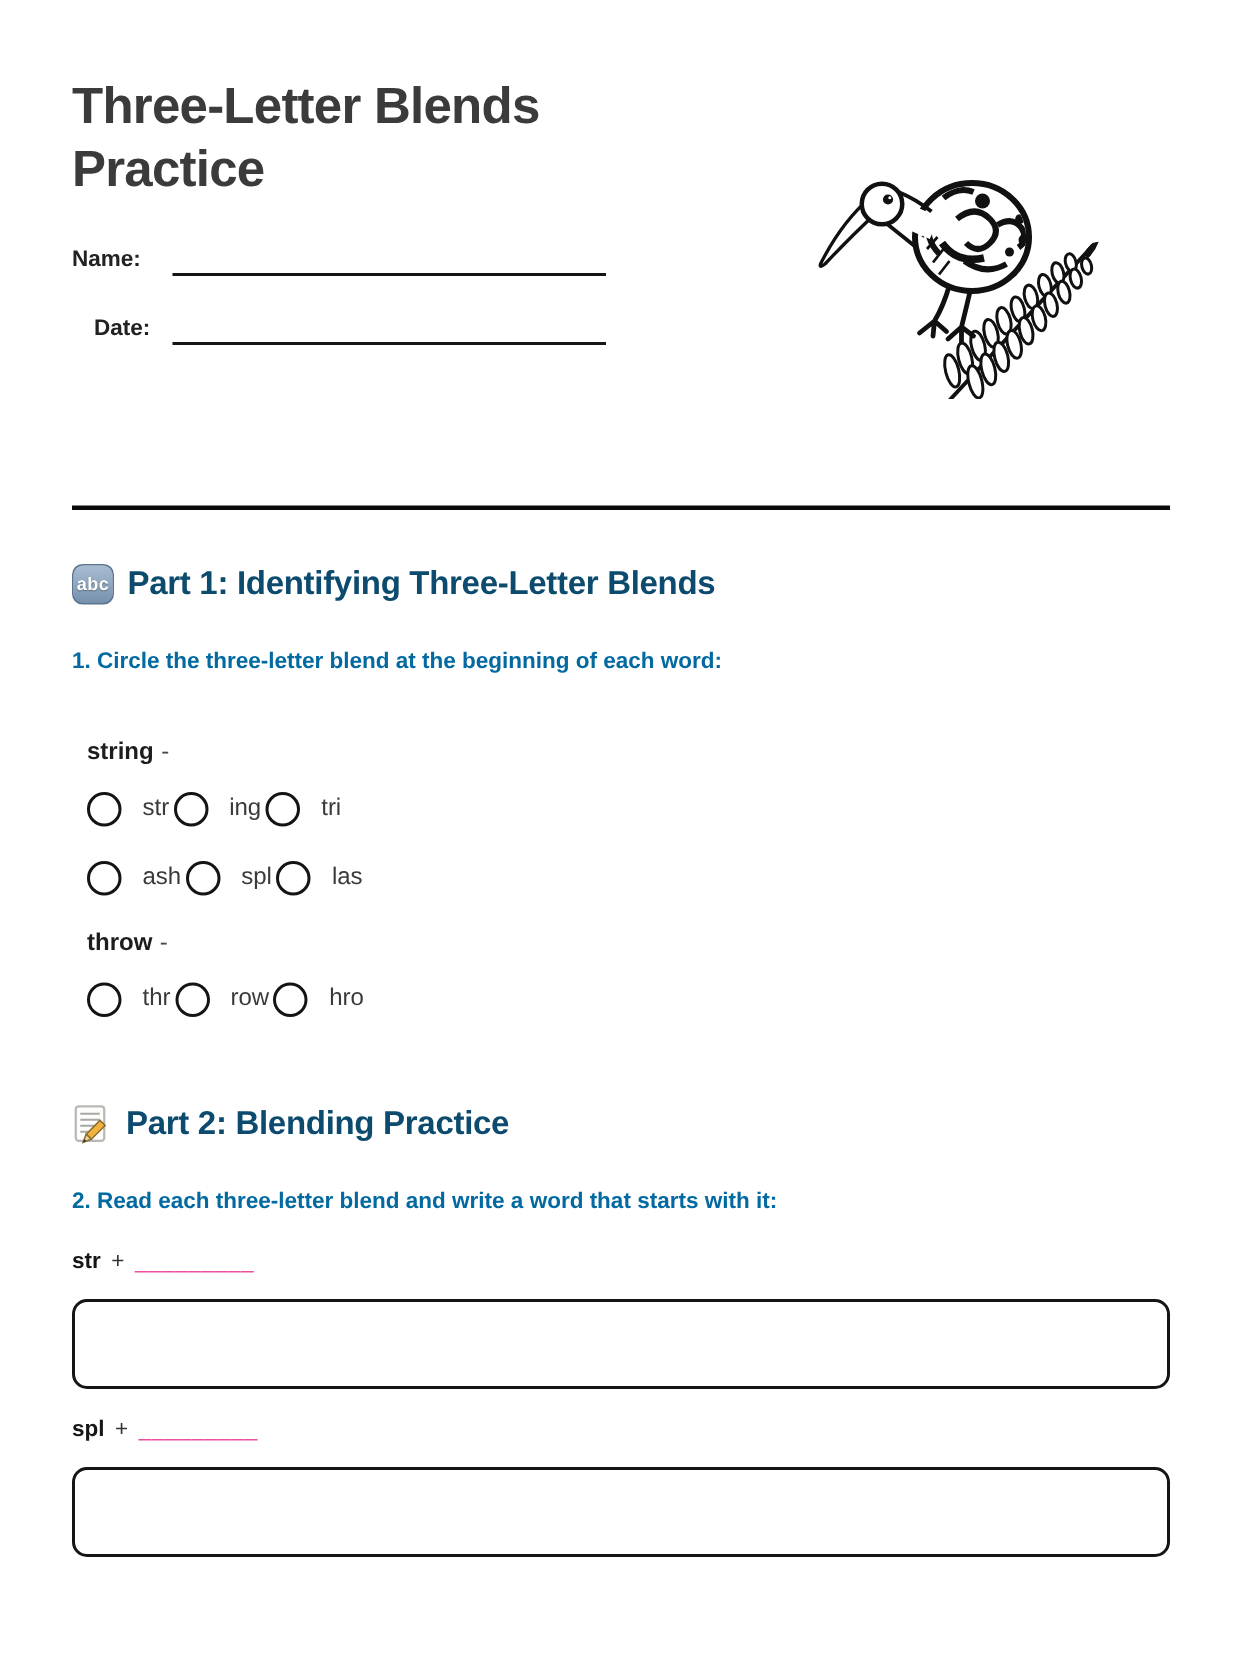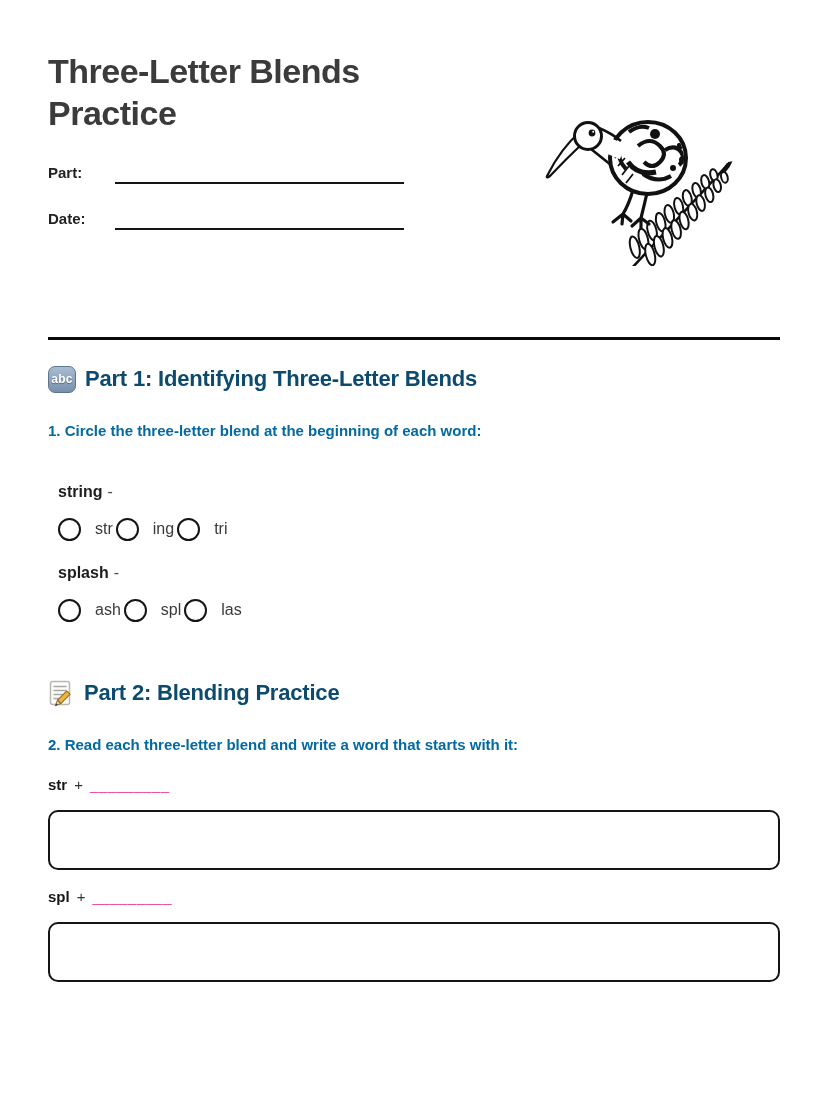--- a/index.html
+++ b/index.html
@@ -10,29 +10,29 @@
   }
   .content { padding:0 48px; }
 
   .title {
     padding-top:50px; font-size:34px; line-height:42px; font-weight:bold;
     color:#3b3b3b; max-width:430px; letter-spacing:-0.5px;
   }
 
   .field-row { display:flex; align-items:flex-end; height:22px; }
   .field-row.name { margin-top:28px; }
-  .field-row.date { margin-top:24px; }
+  .field-row.date { margin-top:24px;text-align:center; }
   .field-label { font-size:15px; font-weight:bold; color:#222; width:67px; line-height:22px; }
   .field-line { width:289px; border-bottom:2px solid #151515; height:20px; }
 
   .illustration { position:absolute; left:543px; top:116px; width:200px; height:150px; }
 
   .divider { margin-top:107px; width:732px; height:3px; background:#0a0a0a; }
 
-  .part-head { display:flex; align-items:center; gap:9px; margin-top:24px; height:30px; }
+  .part-head { display:flex; align-items:center; gap:9px; margin-top:34px; height:30px; }
   .part-head.p2 { margin-top:56px; }
   .part-head h2 { font-size:22px; font-weight:bold; color:#0c4a6e; letter-spacing:-0.2px; }
 
   .abc-icon {
     width:28px; height:27px; border-radius:7px; flex:none;
     background:linear-gradient(180deg,#a8bdd3,#7691ad);
     border:1px solid #5c758e; color:#fff; font-weight:bold; font-size:12px;
     display:flex; align-items:center; justify-content:center;
     text-shadow:0 1px 1px rgba(0,0,0,.35); letter-spacing:.3px;
   }
@@ -127,21 +127,21 @@
       <path d="M48,33 Q58,41 68,49" fill="none" stroke="#111" stroke-width="2.6"></path>
       <circle cx="49" cy="17" r="3.4" fill="#111"></circle>
       <circle cx="50.2" cy="15.8" r="1" fill="#fff"></circle>
     </g>
   </svg>
 
   <div class="content">
     <h1 class="title">Three-Letter Blends Practice</h1>
 
     <div class="field-row name">
-      <span class="field-label">Part:</span>
+      <span class="field-label">Name:</span>
       <span class="field-line"></span>
     </div>
 
     <div class="field-row date">
       <span class="field-label">Date:</span>
       <span class="field-line"></span>
     </div>
 
     <div class="divider"></div>
 
@@ -162,34 +162,44 @@
           <span class="radio"></span>
           <span class="opt-label">str</span>
           <span class="radio"></span>
           <span class="opt-label">ing</span>
           <span class="radio"></span>
           <span class="opt-label">tri</span>
         </div>
       </div>
 
       <div class="group">
+        <div class="opt-row">
+          <span class="radio"></span>
+          <span class="opt-label">ash</span>
+          <span class="radio"></span>
+          <span class="opt-label">spl</span>
+          <span class="radio"></span>
+          <span class="opt-label">las</span>
+        </div>
+      </div>
+
+
+      <div class="group">
         <div class="word-line">
-          <span class="word">splash</span><span class="dash">-</span>
+          <span class="word">throw</span><span class="dash">-</span>
         </div>
         <div class="opt-row">
           <span class="radio"></span>
-          <span class="opt-label">ash</span>
-          <span class="radio"></span>
-          <span class="opt-label">spl</span>
-          <span class="radio"></span>
-          <span class="opt-label">las</span>
+          <span class="opt-label">thr</span>
+          <span class="radio"></span>
+          <span class="opt-label">row</span>
+          <span class="radio"></span>
+          <span class="opt-label">hro</span>
         </div>
       </div>
-
-
 
     </div>
 
     <div class="part-head p2">
       <svg class="memo-icon" viewBox="0 0 27 27" xmlns="http://www.w3.org/2000/svg">
         <rect x="2.5" y="1.5" width="19" height="23" rx="2" fill="#fdfdfb" stroke="#b9b9b4" stroke-width="1.5"></rect>
         <path d="M5.5,6.5 H18.5 M5.5,10.5 H18.5 M5.5,14.5 H18.5 M5.5,18.5 H13.5" stroke="#a9a9a3" stroke-width="1.4" fill="none"></path>
         <g transform="rotate(-45 14 19)">
           <rect x="10" y="16.6" width="13" height="4.8" fill="#f2b23e" stroke="#8a6d2c" stroke-width="1"></rect>
           <polygon points="10,16.6 10,21.4 4.6,19" fill="#ecd3a2" stroke="#8a6d2c" stroke-width="1"></polygon>

